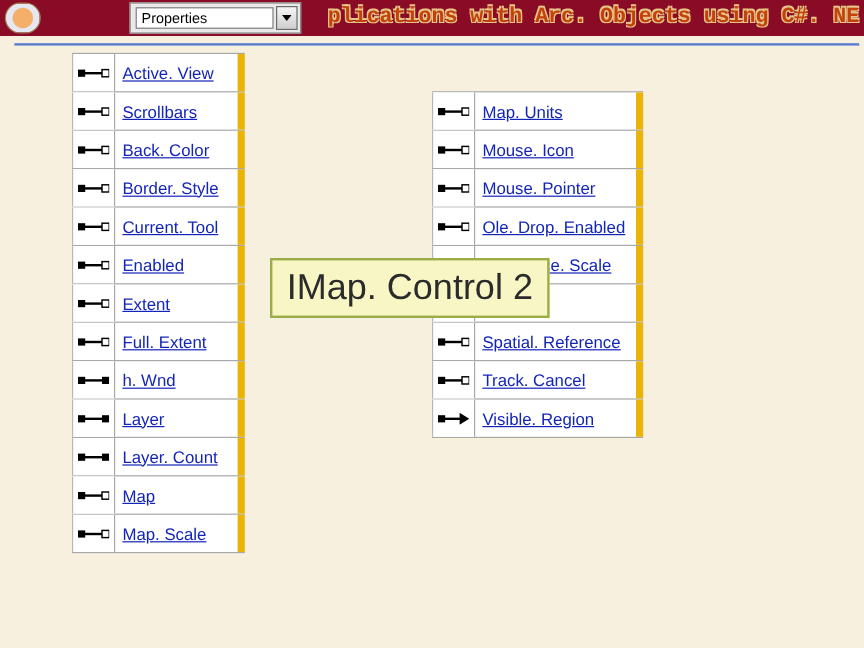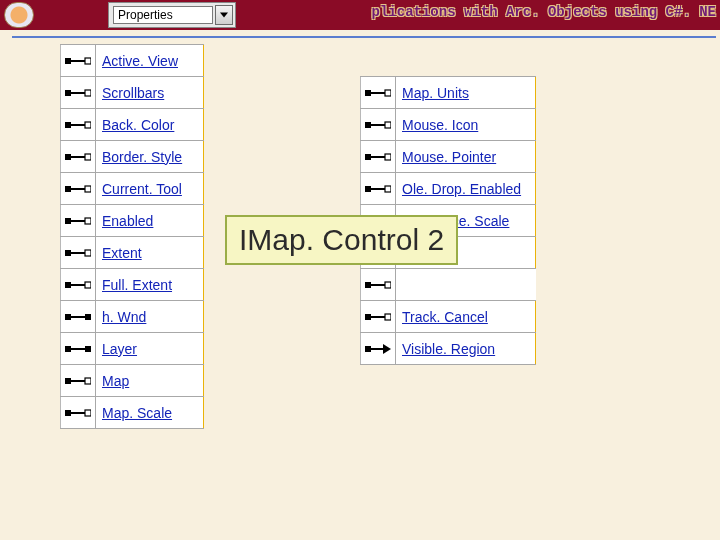--- a/index.html
+++ b/index.html
@@ -26,40 +26,40 @@
     margin-left: 4px;
     border-radius: 14px;
     background: radial-gradient(circle at 50% 50%, #f4b06a 0 8px, #e7e7f2 9px 100%);
     border: 1px solid #a08050;
   }
   .title-text {
     position: absolute;
     top: 4px;
     right: 0;
     padding-right: 4px;
-    color: #701a75;
+    color: #c2410c;
     font-family: "Courier New", monospace;
     font-weight: bold;
-    font-size: 14px;
+    font-size: 18px;
     text-shadow: 1px 1px 0 #e6c488, -1px -1px 0 #e6c488, 1px -1px 0 #e6c488, -1px 1px 0 #e6c488;
     white-space: nowrap;
   }
   .hr-line {
     position: absolute;
     left: 12px; right: 4px;
     top: 36px;
     height: 2px;
     background: #5a7dcf;
   }
 
   
   .prop-bar {
     position: absolute;
     top: 2px; left: 108px;
-    width: 128px;
+    width: 143px;
     height: 26px;
     background: #e9e9e9;
     border: 1px solid #888;
     display: flex;
     align-items: center;
   }
   .prop-bar .field {
     flex: 1;
     background: #fff;
     margin: 2px 0 2px 4px;
@@ -101,21 +101,21 @@
     display: flex;
     align-items: center;
     justify-content: center;
     background: #fff;
   }
   .row .label-cell {
     flex: 1;
     padding: 0 6px;
     display: flex;
     align-items: center;
-    border-right: 1px solid #eab308;
+    border-right: 6px solid #eab308;
     color: #1324b8;
     text-decoration: underline;
     font-size: 14px;
     white-space: nowrap;
     cursor: pointer;
   }
 
   
   .pi { width: 26px; height: 10px; }
   .pi rect.bar { fill: #000; }
@@ -250,20 +250,30 @@
           <rect x="20" y="2" width="6" height="6" fill="#000"></rect>
         </svg>
       </div>
       <div class="label-cell">Layer</div>
     </div>
     <div class="row">
       <div class="icon-cell">
         <svg class="pi" viewBox="0 0 26 10">
           <rect x="4" y="4" width="18" height="2" class="bar"></rect>
           <rect x="0" y="2" width="6" height="6" fill="#000"></rect>
+          <rect x="20" y="2" width="6" height="6" fill="#000"></rect>
+        </svg>
+      </div>
+      <div class="label-cell">Layer. Count</div>
+    </div>
+    <div class="row">
+      <div class="icon-cell">
+        <svg class="pi" viewBox="0 0 26 10">
+          <rect x="4" y="4" width="18" height="2" class="bar"></rect>
+          <rect x="0" y="2" width="6" height="6" fill="#000"></rect>
           <rect x="20" y="2" width="6" height="6" class="box"></rect>
         </svg>
       </div>
       <div class="label-cell">Map</div>
     </div>
     <div class="row">
       <div class="icon-cell">
         <svg class="pi" viewBox="0 0 26 10">
           <rect x="4" y="4" width="18" height="2" class="bar"></rect>
           <rect x="0" y="2" width="6" height="6" fill="#000"></rect>
@@ -336,20 +346,21 @@
       <div class="label-cell">Rotation</div>
     </div>
     <div class="row">
       <div class="icon-cell">
         <svg class="pi" viewBox="0 0 26 10">
           <rect x="4" y="4" width="18" height="2" class="bar"></rect>
           <rect x="0" y="2" width="6" height="6" fill="#000"></rect>
           <rect x="20" y="2" width="6" height="6" class="box"></rect>
         </svg>
       </div>
+      <div class="label-cell">Spatial. Reference</div>
     </div>
     <div class="row">
       <div class="icon-cell">
         <svg class="pi" viewBox="0 0 26 10">
           <rect x="4" y="4" width="18" height="2" class="bar"></rect>
           <rect x="0" y="2" width="6" height="6" fill="#000"></rect>
           <rect x="20" y="2" width="6" height="6" class="box"></rect>
         </svg>
       </div>
       <div class="label-cell">Track. Cancel</div>

